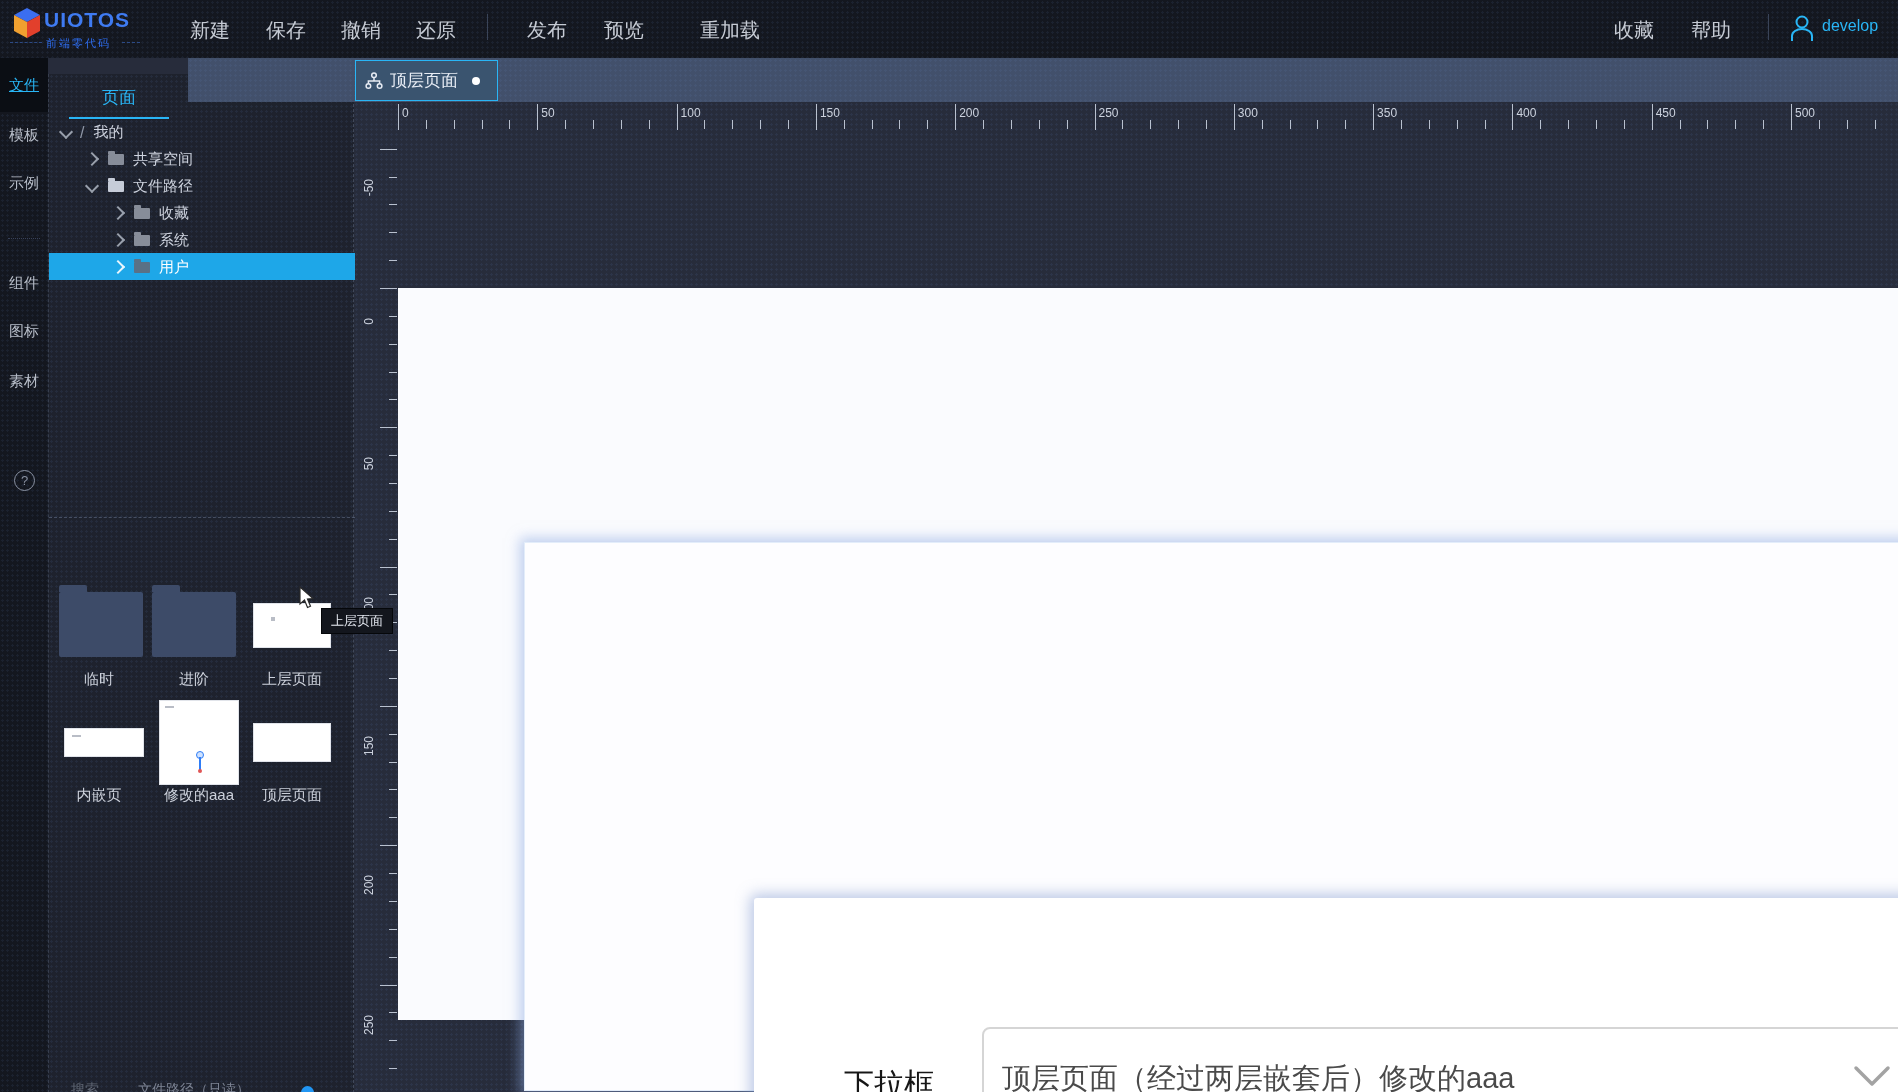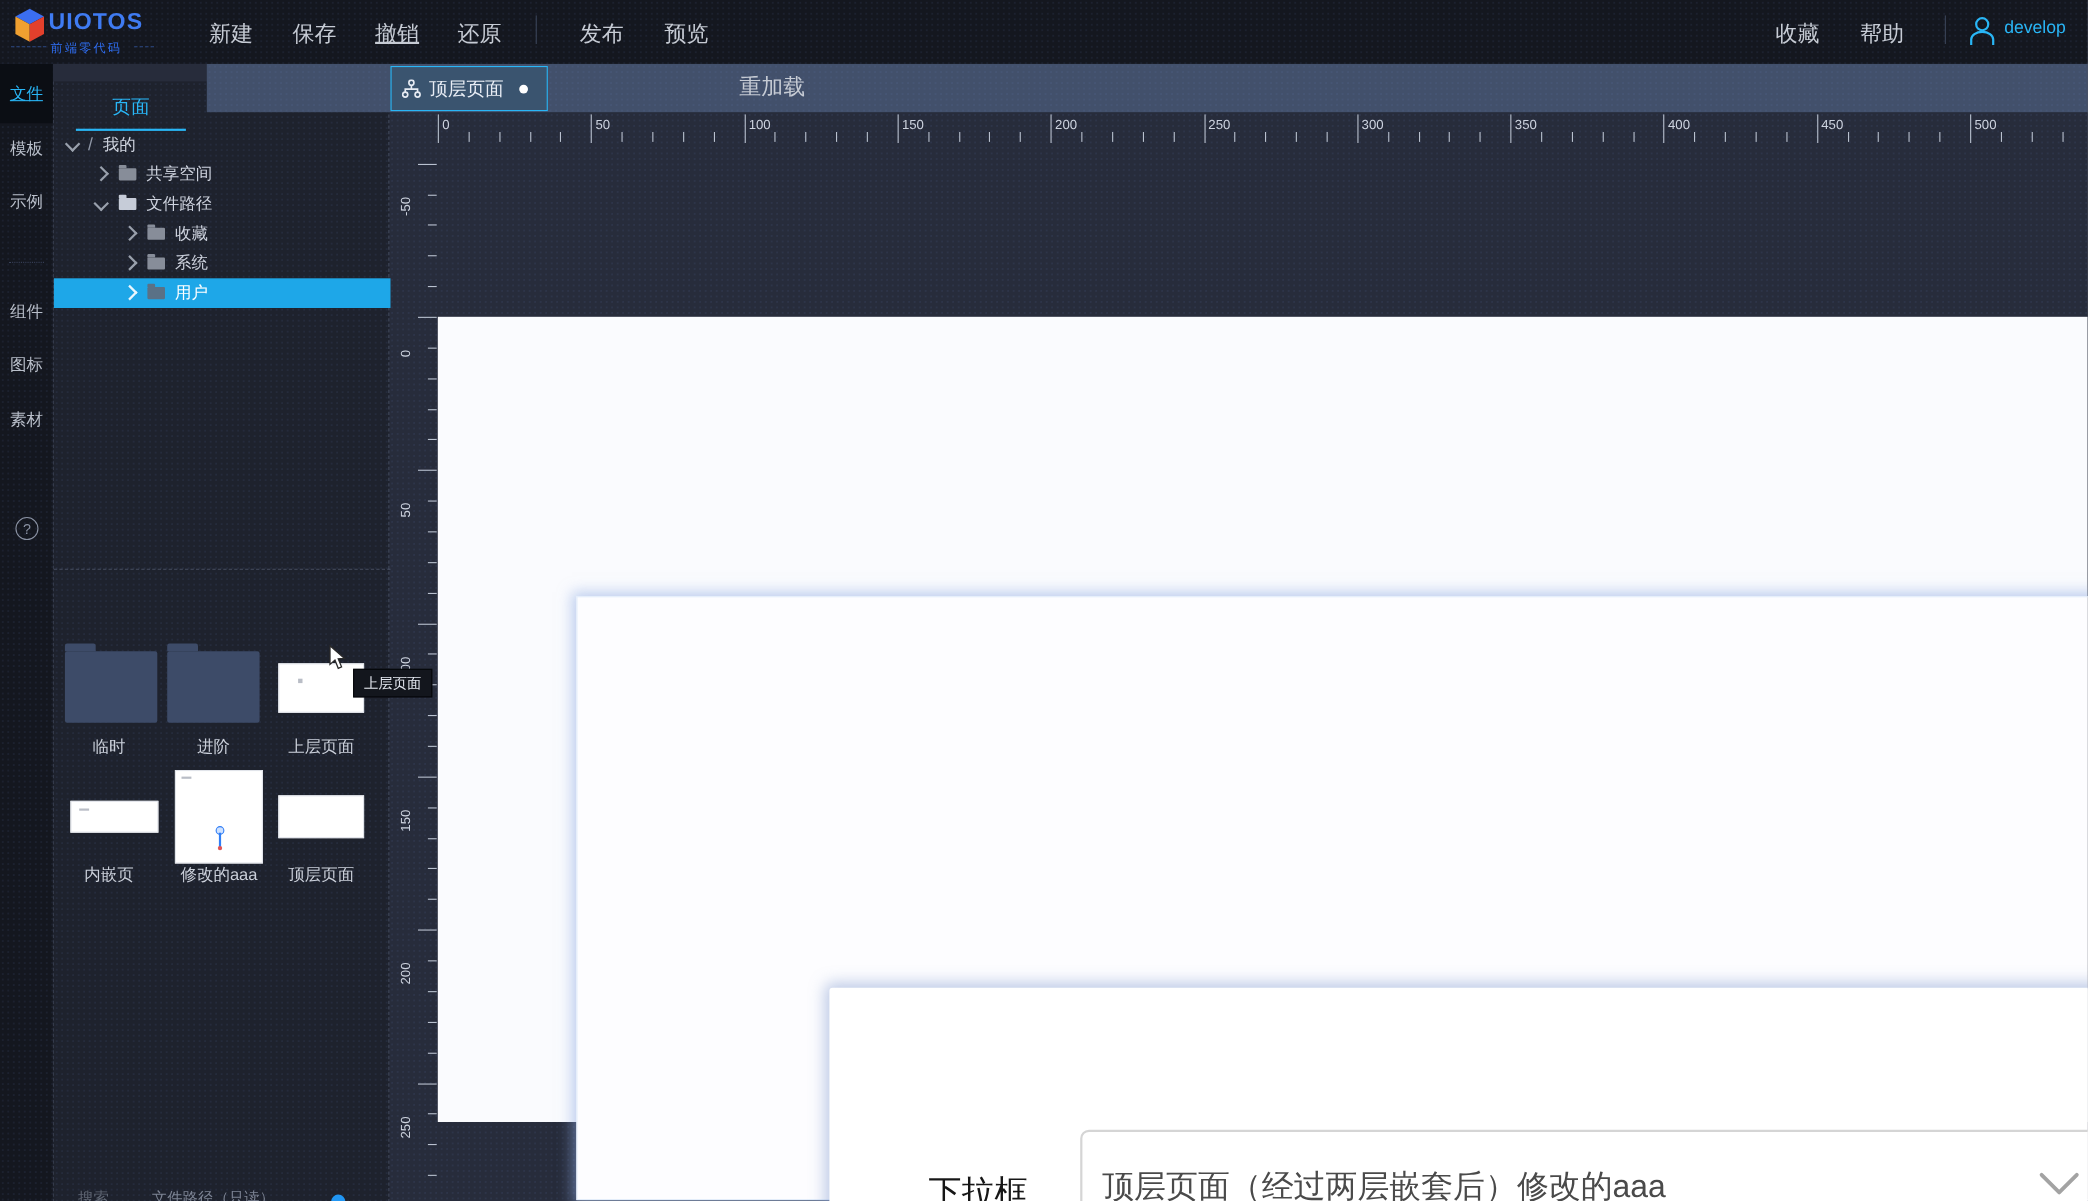--- a/index.html
+++ b/index.html
@@ -106,26 +106,26 @@
     <polygon points="2,8 15,15 15,31 2,24" fill="#f0a030"></polygon>
     <polygon points="28,8 15,15 15,31 28,24" fill="#e2402c"></polygon>
   </svg>
   <div class="abs logo-title">UIOTOS</div>
   <div class="abs logo-sub">前端零代码</div>
   <div class="abs logo-dash" style="left:10px;width:32px;"></div>
   <div class="abs logo-dash" style="left:122px;width:18px;"></div>
 
   <span class="abs menu-item" style="left:190px;">新建</span>
   <span class="abs menu-item" style="left:266px;">保存</span>
-  <span class="abs menu-item" style="left:341px;text-decoration:underline;">撤销</span>
+  <span class="abs menu-item" style="left:341px;">撤销</span>
   <span class="abs menu-item" style="left:416px;">还原</span>
   <div class="abs tb-div" style="left:487px;"></div>
   <span class="abs menu-item" style="left:527px;">发布</span>
   <span class="abs menu-item" style="left:604px;">预览</span>
-  <span class="abs menu-item" style="left:672px;margin-top:48px;">重加载</span>
+  <span class="abs menu-item" style="left:700px;">重加载</span>
 
   <span class="abs menu-item" style="left:1614px;">收藏</span>
   <span class="abs menu-item" style="left:1691px;">帮助</span>
   <div class="abs tb-div" style="left:1768px;"></div>
   <svg class="abs" style="left:1790px;top:14px;" width="24" height="28" viewBox="0 0 24 28">
     <circle cx="12" cy="8" r="5.5" fill="none" stroke="#29b6f6" stroke-width="2"></circle>
     <path d="M2,27 v-5 a10,7 0 0 1 20,0 v5" fill="none" stroke="#29b6f6" stroke-width="2"></path>
   </svg>
   <span class="abs user-name" style="left:1822px;">develop</span>
 </div>

